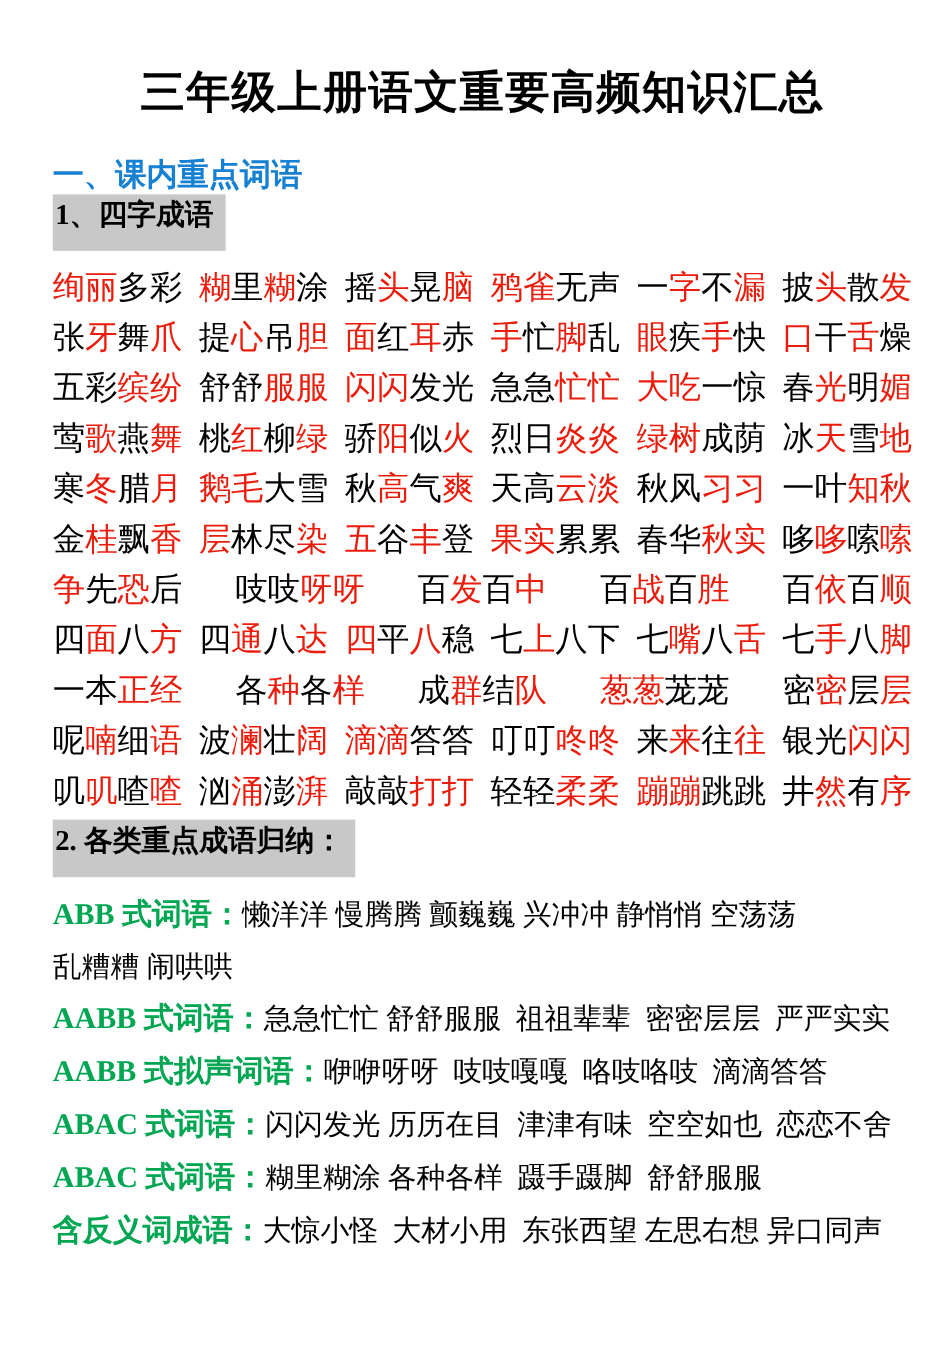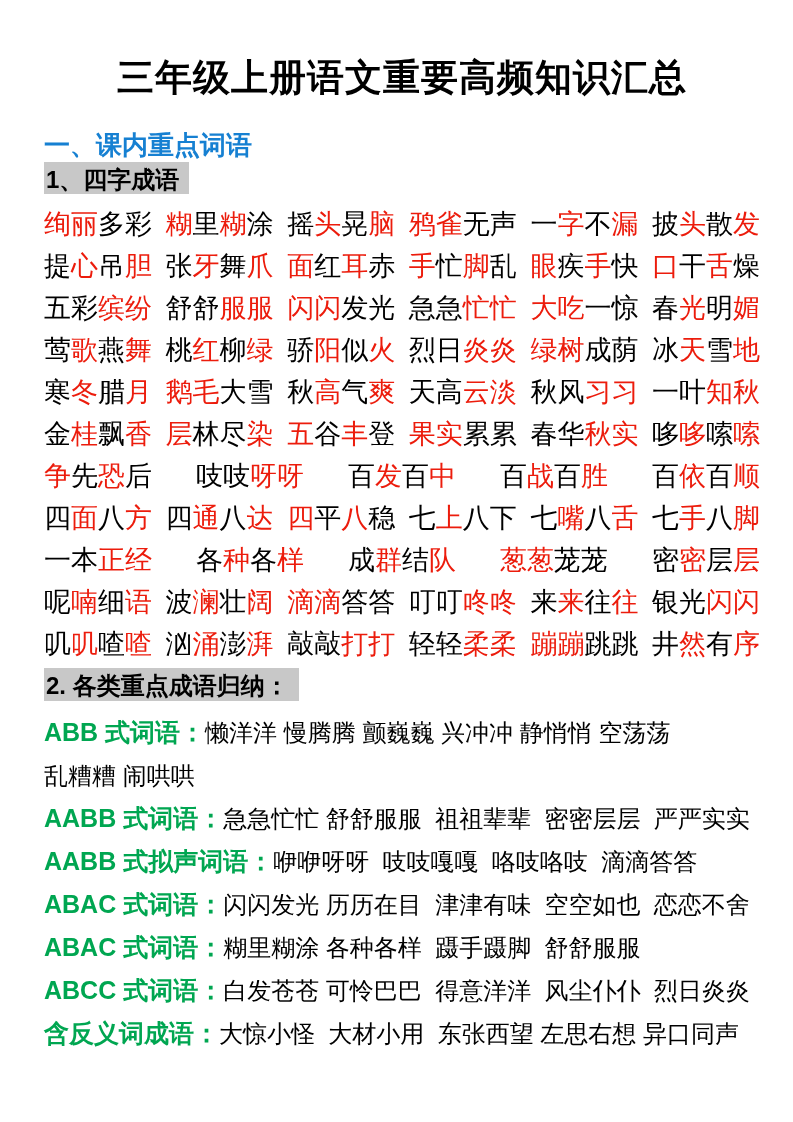--- a/index.html
+++ b/index.html
@@ -8,21 +8,21 @@
     --green:#00a651;
     --hl:#c8c8c8;
     --ink:#000000;
   }
   *{box-sizing:border-box;}
   html,body{margin:0;padding:0;background:#ffffff;}
   .page{
     width:793px;height:1122px;
     background:#ffffff;
     padding:56px 33px 0 44px;
-    font-family:Liberation Sans, sans-serif;
+    font-family:Liberation Serif, serif;
     color:var(--ink);
     overflow:hidden;
   }
   .title{
     font-size:37px;
     font-weight:bold;
     text-align:center;
     margin:0 0 30px 0;
     letter-spacing:1px;
     line-height:1.2;
@@ -32,21 +32,21 @@
     font-size:26px;
     font-weight:bold;
     margin:0 0 0 0;
     line-height:1.2;
   }
   .h-gray{
     display:inline-block;
     background:var(--hl);
     font-size:24px;
     font-weight:bold;
-    padding:4px 10px 0 2px;
+    padding:4px 10px 15px 2px;
     margin:0 0 4px 0;
     line-height:1.2;
   }
   .idiom-grid{margin:2px 0 6px 0;}
   .idiom-row{
     display:flex;
     justify-content:space-between;
     align-items:flex-end;
     height:42px;
     font-size:27px;
@@ -84,22 +84,22 @@
   <div class="idiom-grid">
       <div class="idiom-row">
         <span class="idiom"><span class="ch-red">绚</span><span class="ch-red">丽</span><span class="ch-black">多</span><span class="ch-black">彩</span></span>
         <span class="idiom"><span class="ch-red">糊</span><span class="ch-black">里</span><span class="ch-red">糊</span><span class="ch-black">涂</span></span>
         <span class="idiom"><span class="ch-black">摇</span><span class="ch-red">头</span><span class="ch-black">晃</span><span class="ch-red">脑</span></span>
         <span class="idiom"><span class="ch-red">鸦</span><span class="ch-red">雀</span><span class="ch-black">无</span><span class="ch-black">声</span></span>
         <span class="idiom"><span class="ch-black">一</span><span class="ch-red">字</span><span class="ch-black">不</span><span class="ch-red">漏</span></span>
         <span class="idiom"><span class="ch-black">披</span><span class="ch-red">头</span><span class="ch-black">散</span><span class="ch-red">发</span></span>
       </div>
       <div class="idiom-row">
+        <span class="idiom"><span class="ch-black">张</span><span class="ch-red">牙</span><span class="ch-black">舞</span><span class="ch-red">爪</span></span>
         <span class="idiom"><span class="ch-black">提</span><span class="ch-red">心</span><span class="ch-black">吊</span><span class="ch-red">胆</span></span>
-        <span class="idiom"><span class="ch-black">张</span><span class="ch-red">牙</span><span class="ch-black">舞</span><span class="ch-red">爪</span></span>
         <span class="idiom"><span class="ch-red">面</span><span class="ch-black">红</span><span class="ch-red">耳</span><span class="ch-black">赤</span></span>
         <span class="idiom"><span class="ch-red">手</span><span class="ch-black">忙</span><span class="ch-red">脚</span><span class="ch-black">乱</span></span>
         <span class="idiom"><span class="ch-red">眼</span><span class="ch-black">疾</span><span class="ch-red">手</span><span class="ch-black">快</span></span>
         <span class="idiom"><span class="ch-red">口</span><span class="ch-black">干</span><span class="ch-red">舌</span><span class="ch-black">燥</span></span>
       </div>
       <div class="idiom-row">
         <span class="idiom"><span class="ch-black">五</span><span class="ch-black">彩</span><span class="ch-red">缤</span><span class="ch-red">纷</span></span>
         <span class="idiom"><span class="ch-black">舒</span><span class="ch-black">舒</span><span class="ch-red">服</span><span class="ch-red">服</span></span>
         <span class="idiom"><span class="ch-red">闪</span><span class="ch-red">闪</span><span class="ch-black">发</span><span class="ch-black">光</span></span>
         <span class="idiom"><span class="ch-black">急</span><span class="ch-black">急</span><span class="ch-red">忙</span><span class="ch-red">忙</span></span>
@@ -174,16 +174,15 @@
     <span class="h-gray">2. 各类重点成语归纳：</span>
   </div>
 
   <div class="cat-block">
       <div class="cat-line"><span class="cat-label">ABB 式词语：</span><span class="cat-text">懒洋洋 慢腾腾 颤巍巍 兴冲冲 静悄悄 空荡荡</span></div>
       <div class="cat-line"><span class="cat-text">乱糟糟 闹哄哄</span></div>
       <div class="cat-line"><span class="cat-label">AABB 式词语：</span><span class="cat-text">急急忙忙 舒舒服服  祖祖辈辈  密密层层  严严实实</span></div>
       <div class="cat-line"><span class="cat-label">AABB 式拟声词语：</span><span class="cat-text">咿咿呀呀  吱吱嘎嘎  咯吱咯吱  滴滴答答</span></div>
       <div class="cat-line"><span class="cat-label">ABAC 式词语：</span><span class="cat-text">闪闪发光 历历在目  津津有味  空空如也  恋恋不舍</span></div>
       <div class="cat-line"><span class="cat-label">ABAC 式词语：</span><span class="cat-text">糊里糊涂 各种各样  蹑手蹑脚  舒舒服服</span></div>
-      <div class="cat-line"><span class="cat-label">ABCC 式词语：</span><span class="cat-text">白发苍苍 可怜巴巴  得意洋洋  风尘仆仆  烈日炎炎</span></div>
       <div class="cat-line"><span class="cat-label">含反义词成语：</span><span class="cat-text">大惊小怪  大材小用  东张西望 左思右想 异口同声</span></div>
     </div>
 </div>
 
 </body></html>

